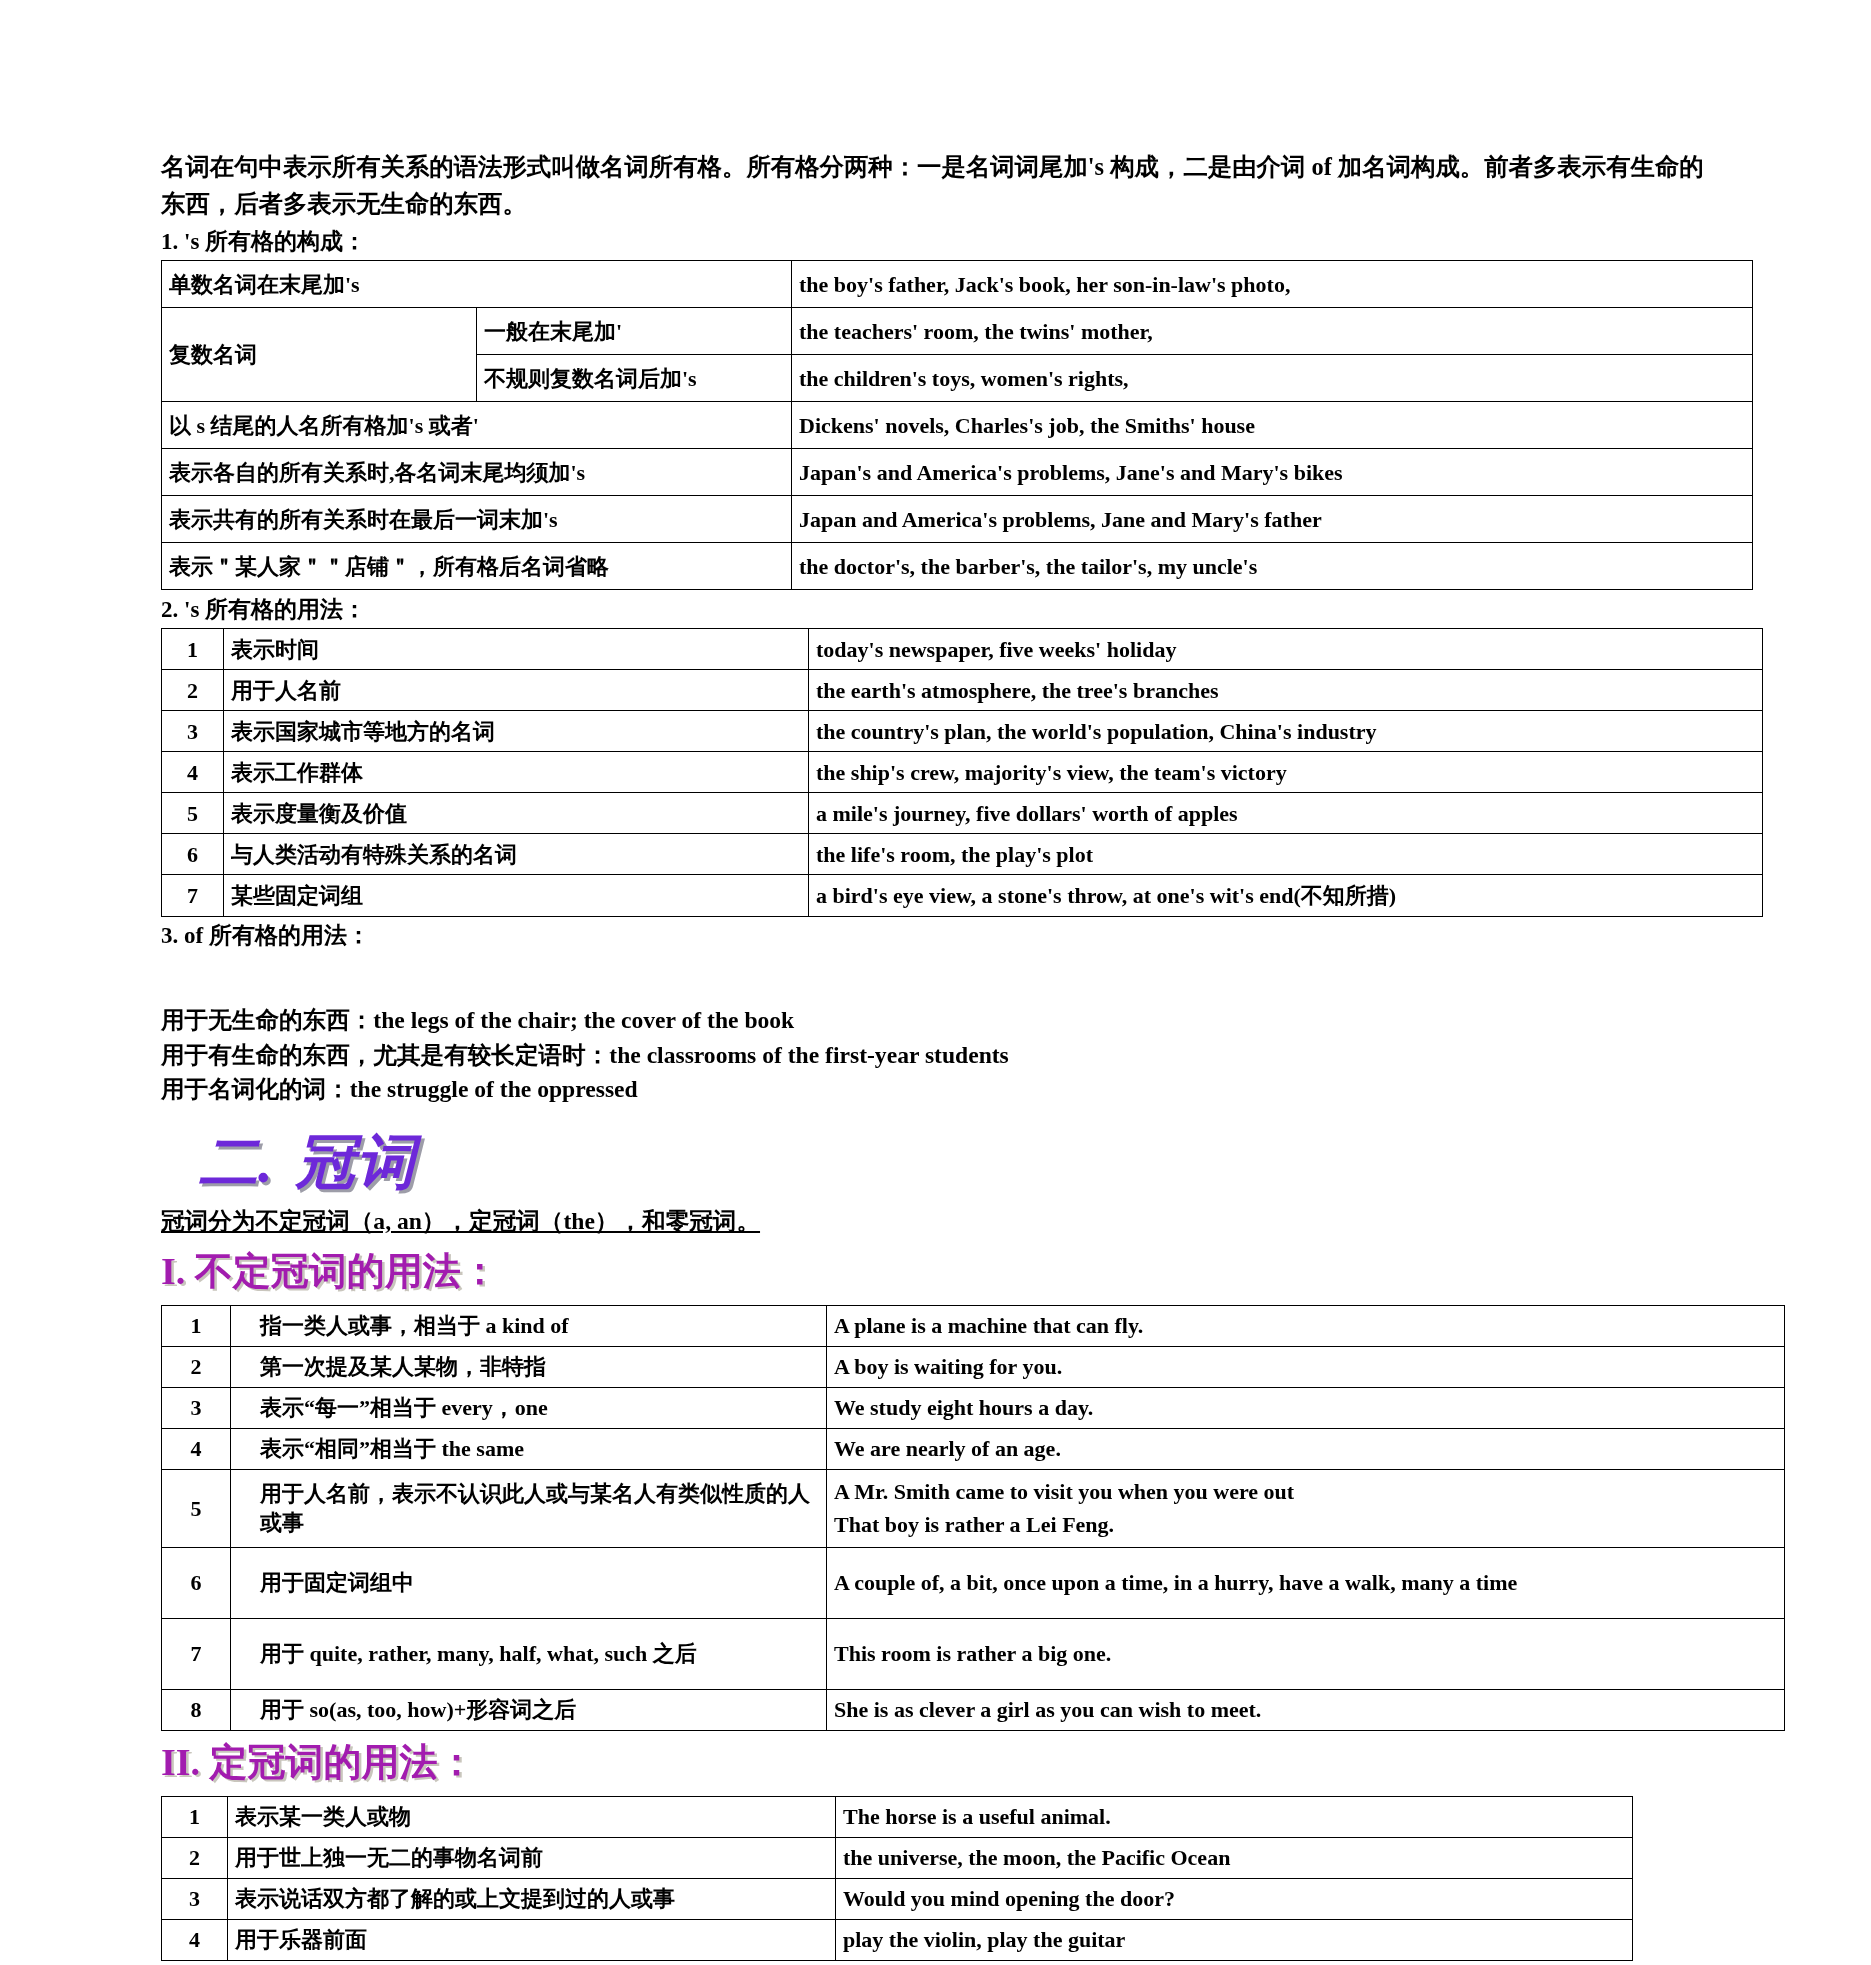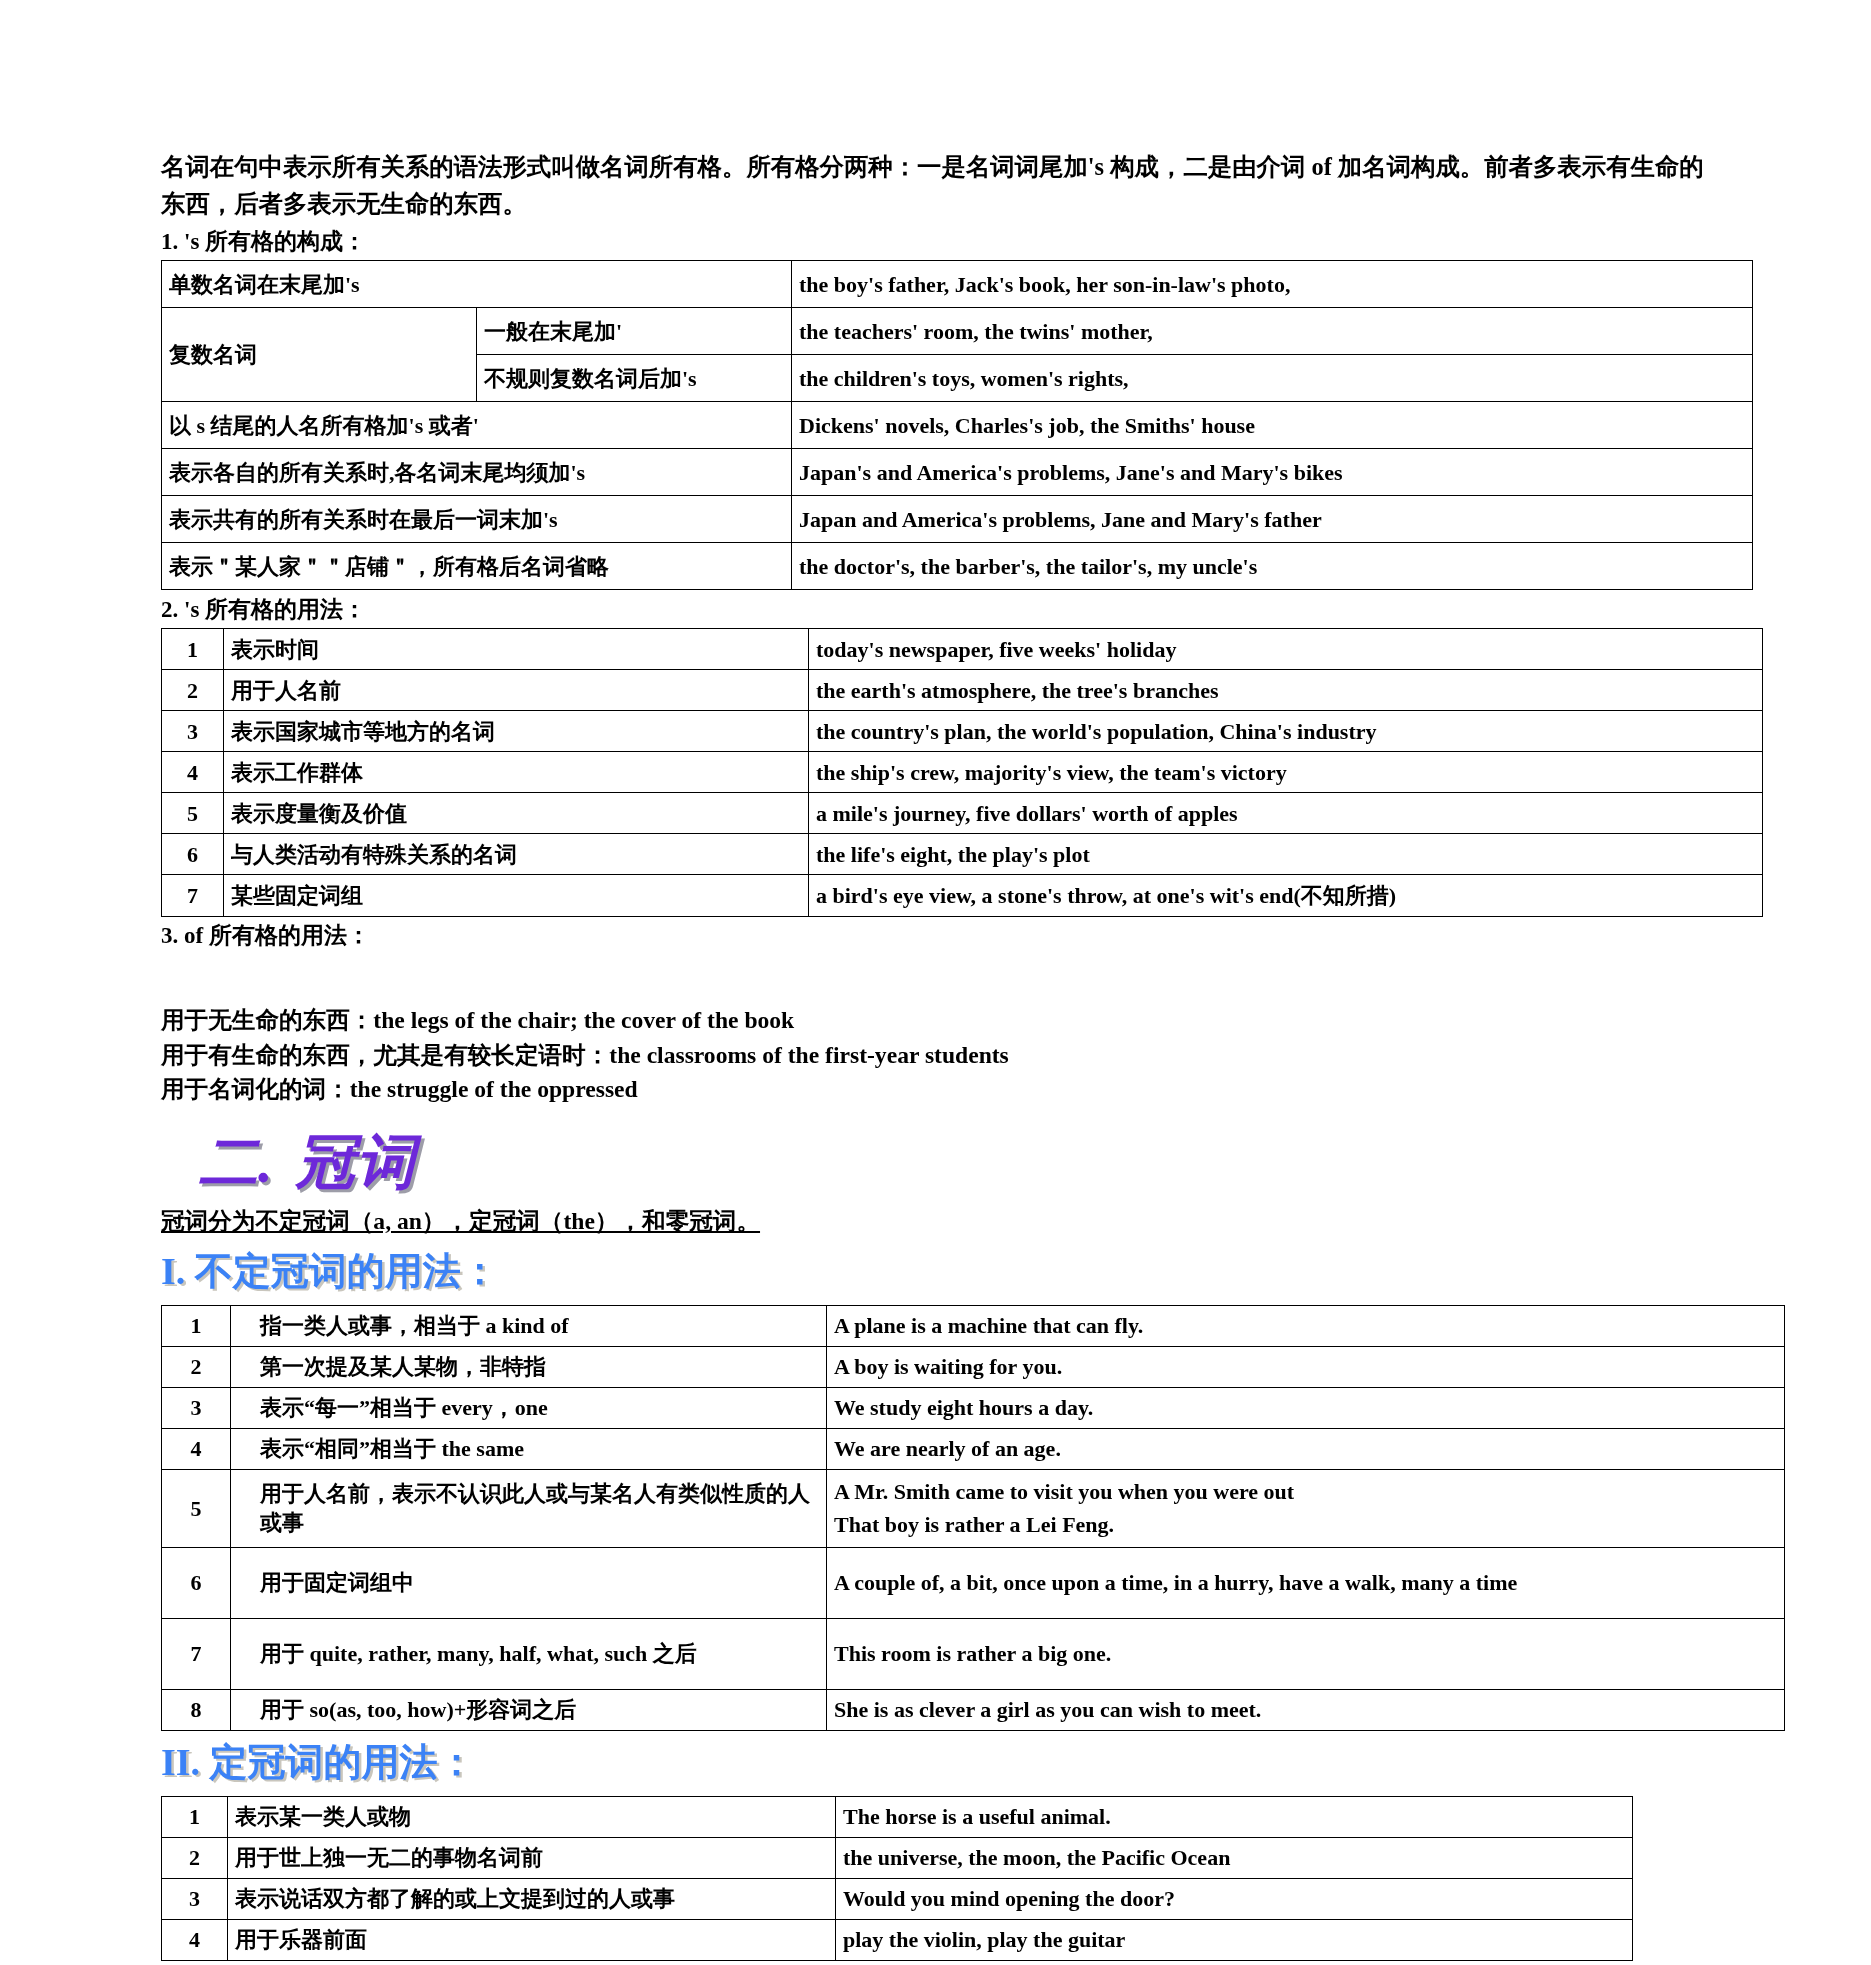--- a/index.html
+++ b/index.html
@@ -65,21 +65,21 @@
     font-size: 23.6px;
     font-weight: 700;
     line-height: 1.4;
     margin: 3.9px 0 10.2px 0;
     text-decoration: underline;
   }
 
   .sub-heading {
     font-size: 38px;
     font-weight: 700;
-    color: #3b82f6;
+    color: #a21caf;
     line-height: 1.25;
     margin: 7.9px 0 9.4px 0;
     text-shadow: 2.4px 2.4px 0 #c9c6bd;
   }
 
   
   table {
     border-collapse: collapse;
     table-layout: fixed;
     font-weight: 700;
@@ -187,21 +187,21 @@
       <td class="ex en">the ship's crew, majority's view, the team's victory</td>
     </tr>
     <tr>
       <td class="idx">5</td>
       <td class="desc cn">表示度量衡及价值</td>
       <td class="ex en">a mile's journey, five dollars' worth of apples</td>
     </tr>
     <tr>
       <td class="idx">6</td>
       <td class="desc cn">与人类活动有特殊关系的名词</td>
-      <td class="ex en">the life's eight, the play's plot</td>
+      <td class="ex en">the life's room, the play's plot</td>
     </tr>
     <tr>
       <td class="idx">7</td>
       <td class="desc cn">某些固定词组</td>
       <td class="ex en">a bird's eye view, a stone's throw, at one's wit's end(不知所措)</td>
     </tr>
   </tbody>
     </table>
 
   <div class="subhead">3. of 所有格的用法：</div>

